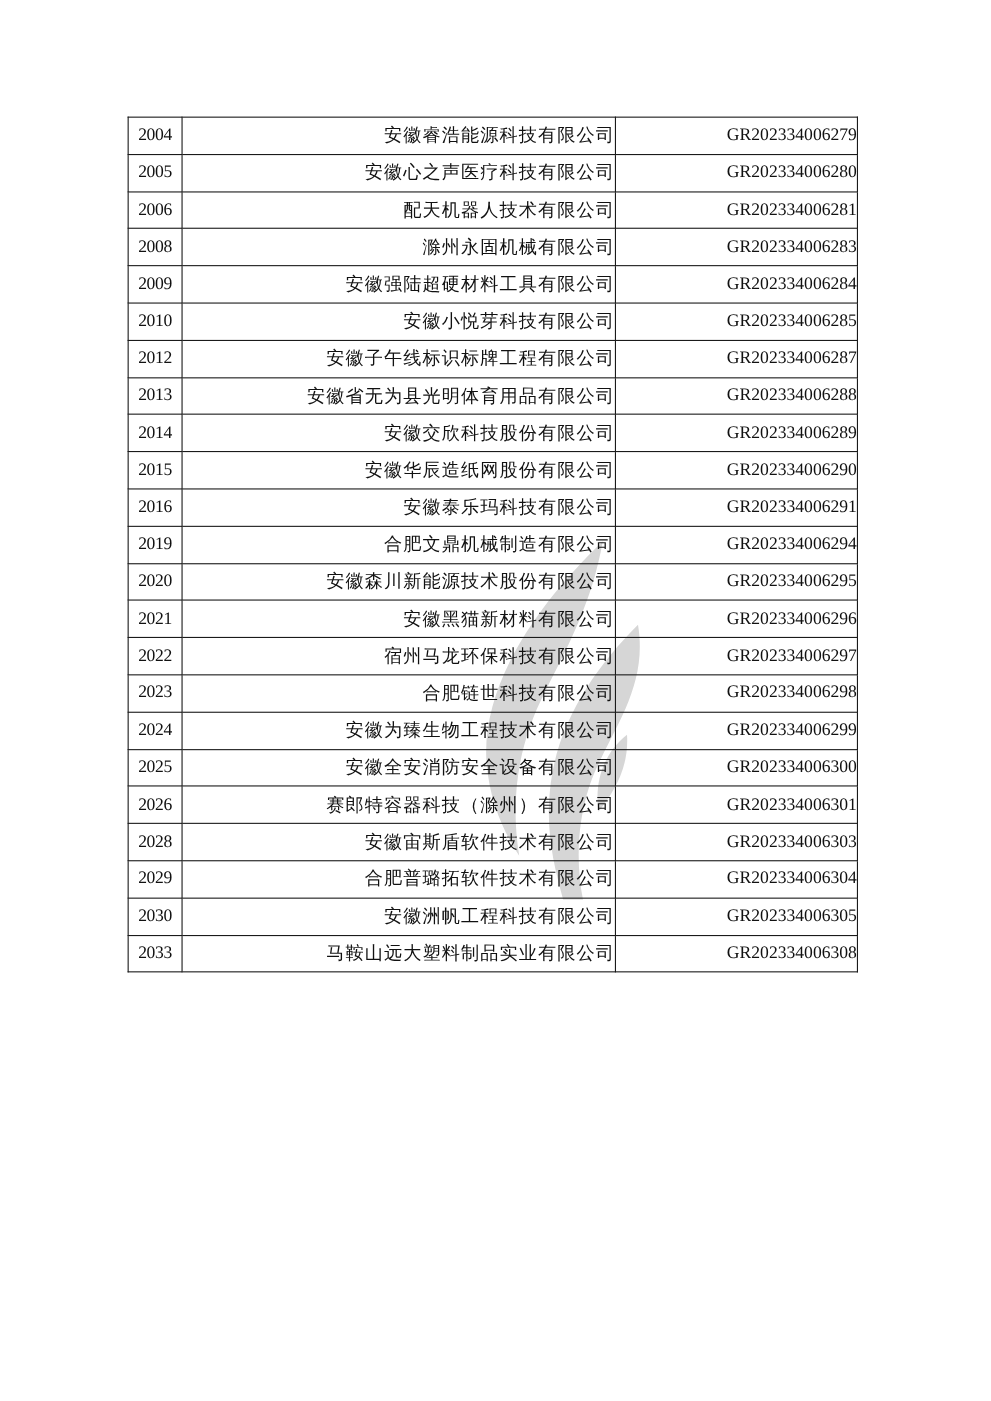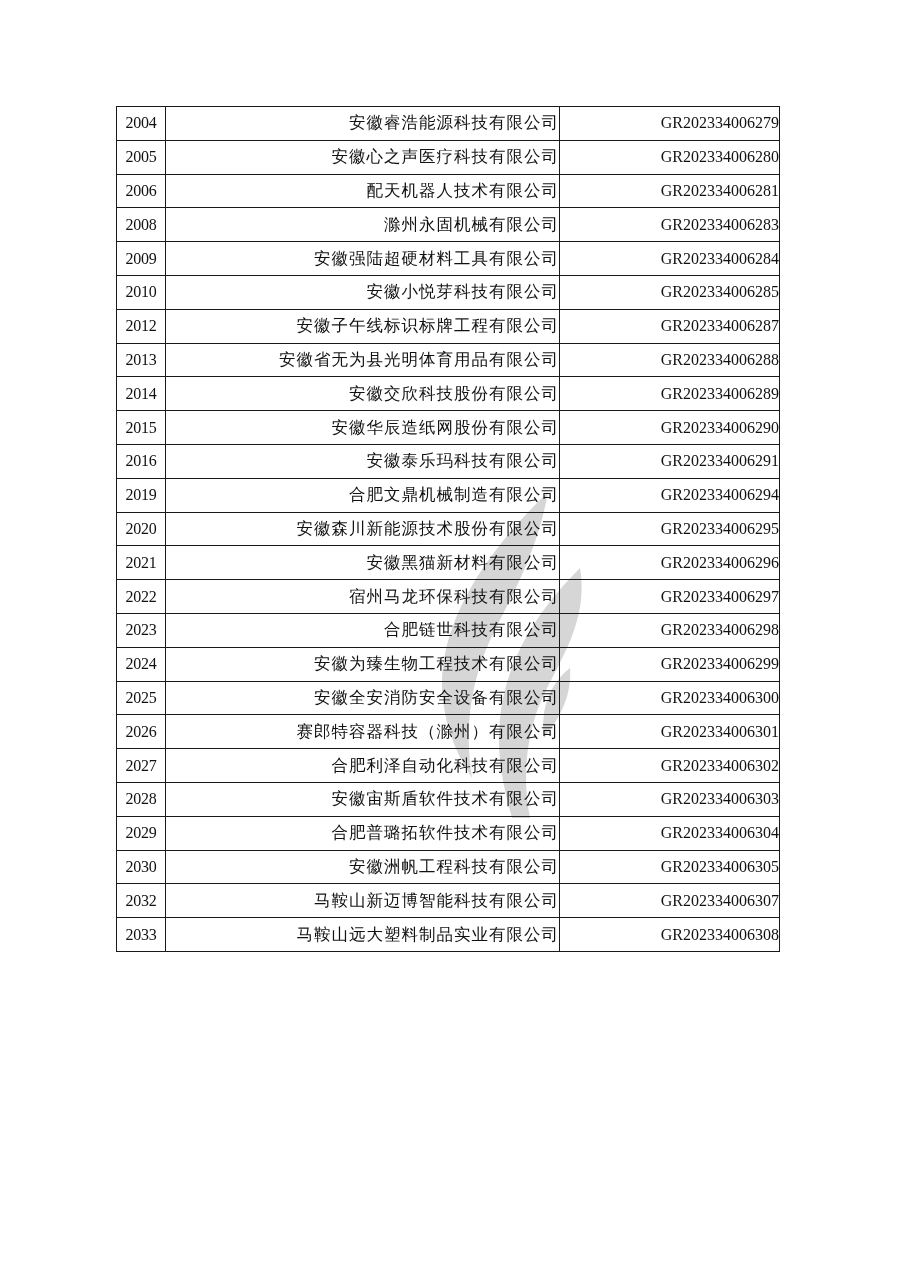--- a/index.html
+++ b/index.html
@@ -179,44 +179,34 @@
         <td class="col-no">2025</td>
         <td class="col-name">安徽全安消防安全设备有限公司</td>
         <td class="col-code">GR202334006300</td>
       </tr>
       <tr>
         <td class="col-no">2026</td>
         <td class="col-name">赛郎特容器科技（滁州）有限公司</td>
         <td class="col-code">GR202334006301</td>
       </tr>
       <tr>
-        <td class="col-no">2027</td>
-        <td class="col-name">合肥利泽自动化科技有限公司</td>
-        <td class="col-code">GR202334006302</td>
-      </tr>
-      <tr>
         <td class="col-no">2028</td>
         <td class="col-name">安徽宙斯盾软件技术有限公司</td>
         <td class="col-code">GR202334006303</td>
       </tr>
       <tr>
         <td class="col-no">2029</td>
         <td class="col-name">合肥普璐拓软件技术有限公司</td>
         <td class="col-code">GR202334006304</td>
       </tr>
       <tr>
         <td class="col-no">2030</td>
         <td class="col-name">安徽洲帆工程科技有限公司</td>
         <td class="col-code">GR202334006305</td>
       </tr>
       <tr>
-        <td class="col-no">2032</td>
-        <td class="col-name">马鞍山新迈博智能科技有限公司</td>
-        <td class="col-code">GR202334006307</td>
-      </tr>
-      <tr>
         <td class="col-no">2033</td>
         <td class="col-name">马鞍山远大塑料制品实业有限公司</td>
         <td class="col-code">GR202334006308</td>
       </tr>
     </tbody>
   </table>
 </div>
 
 </body></html>

